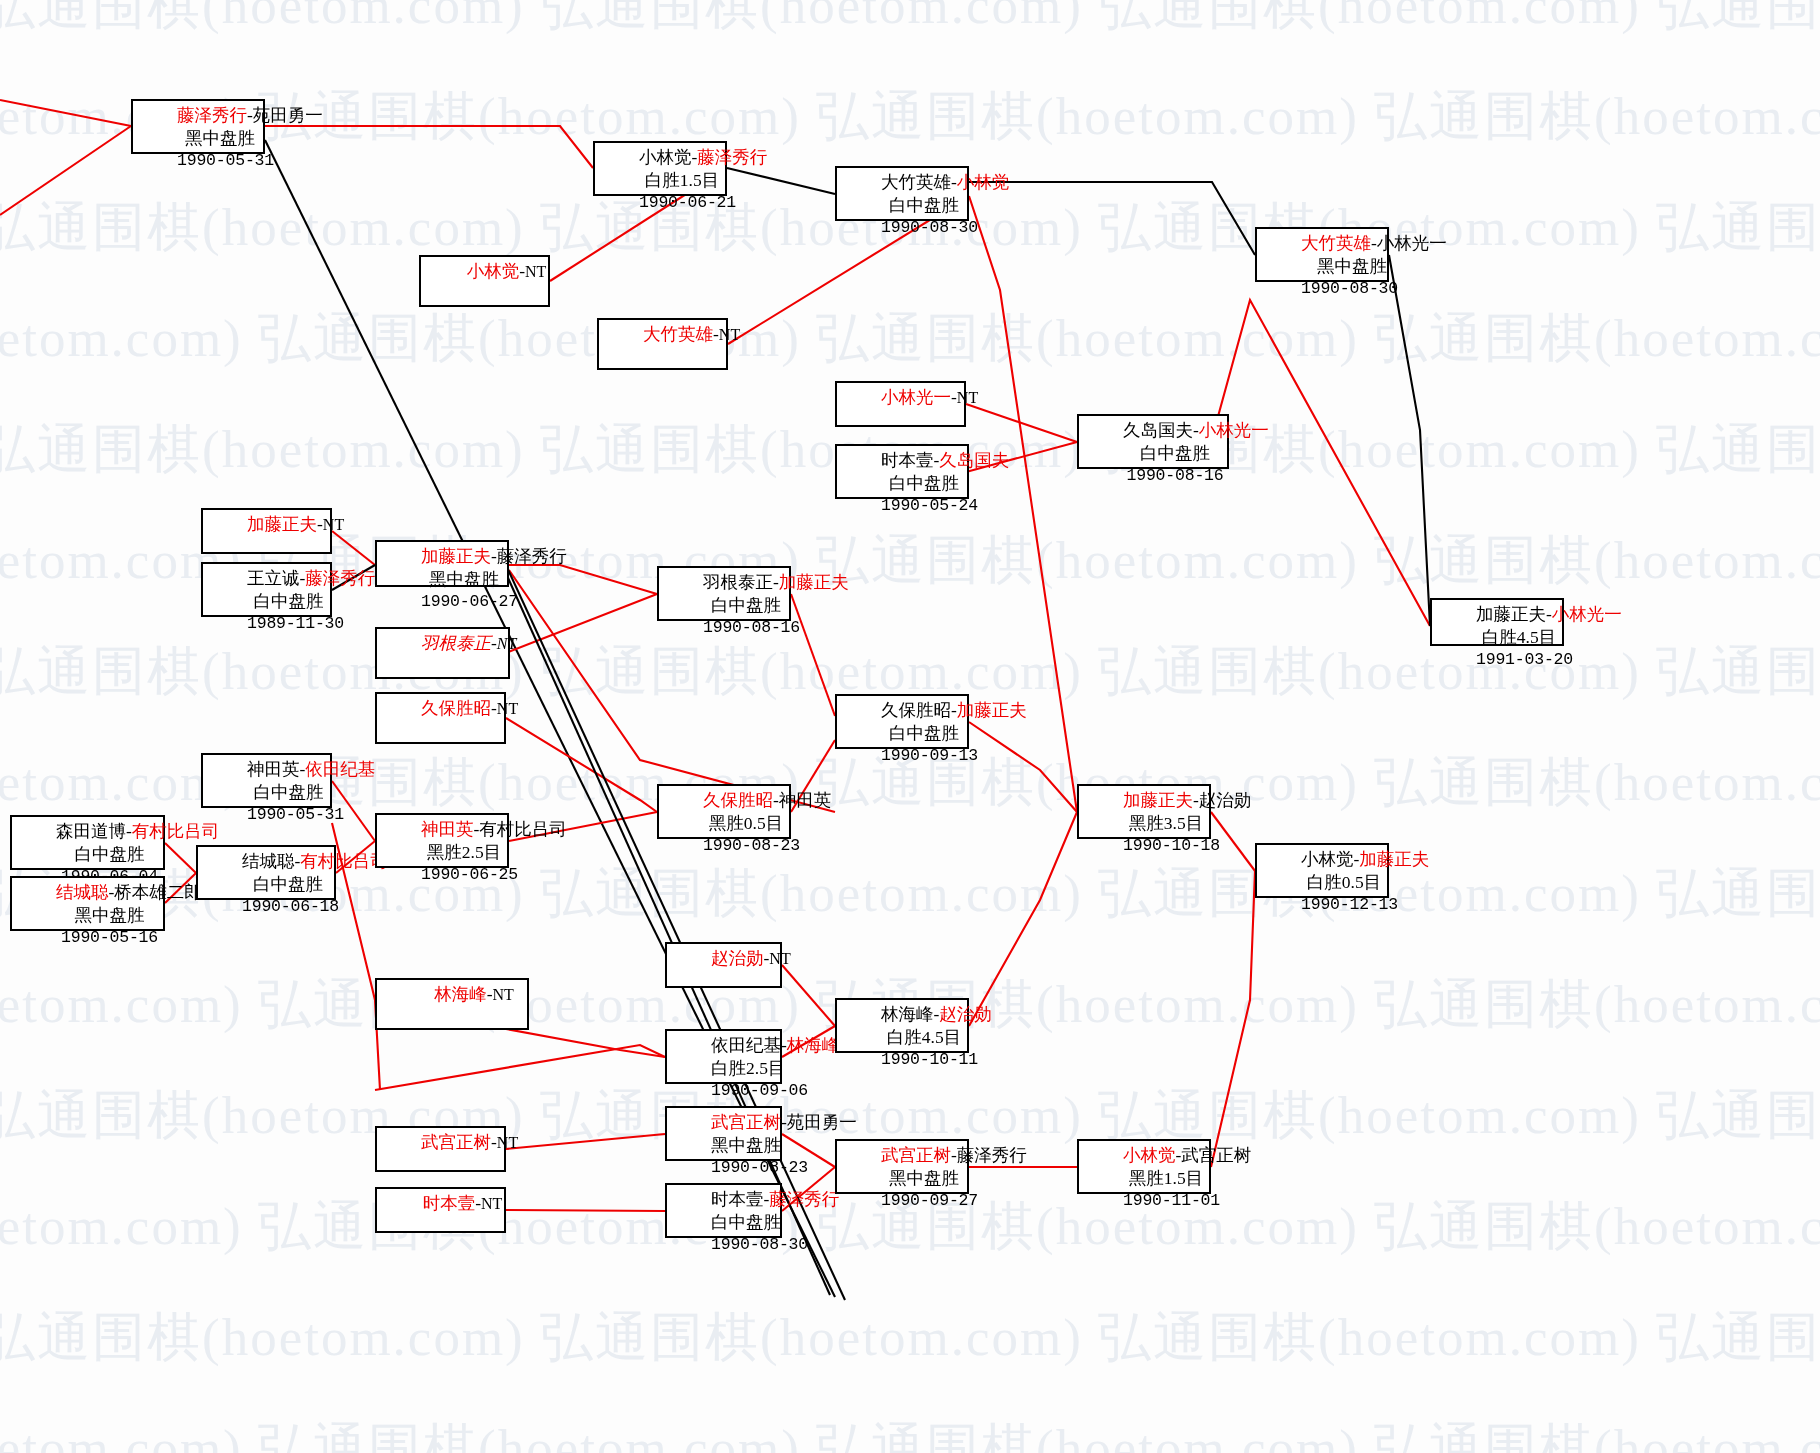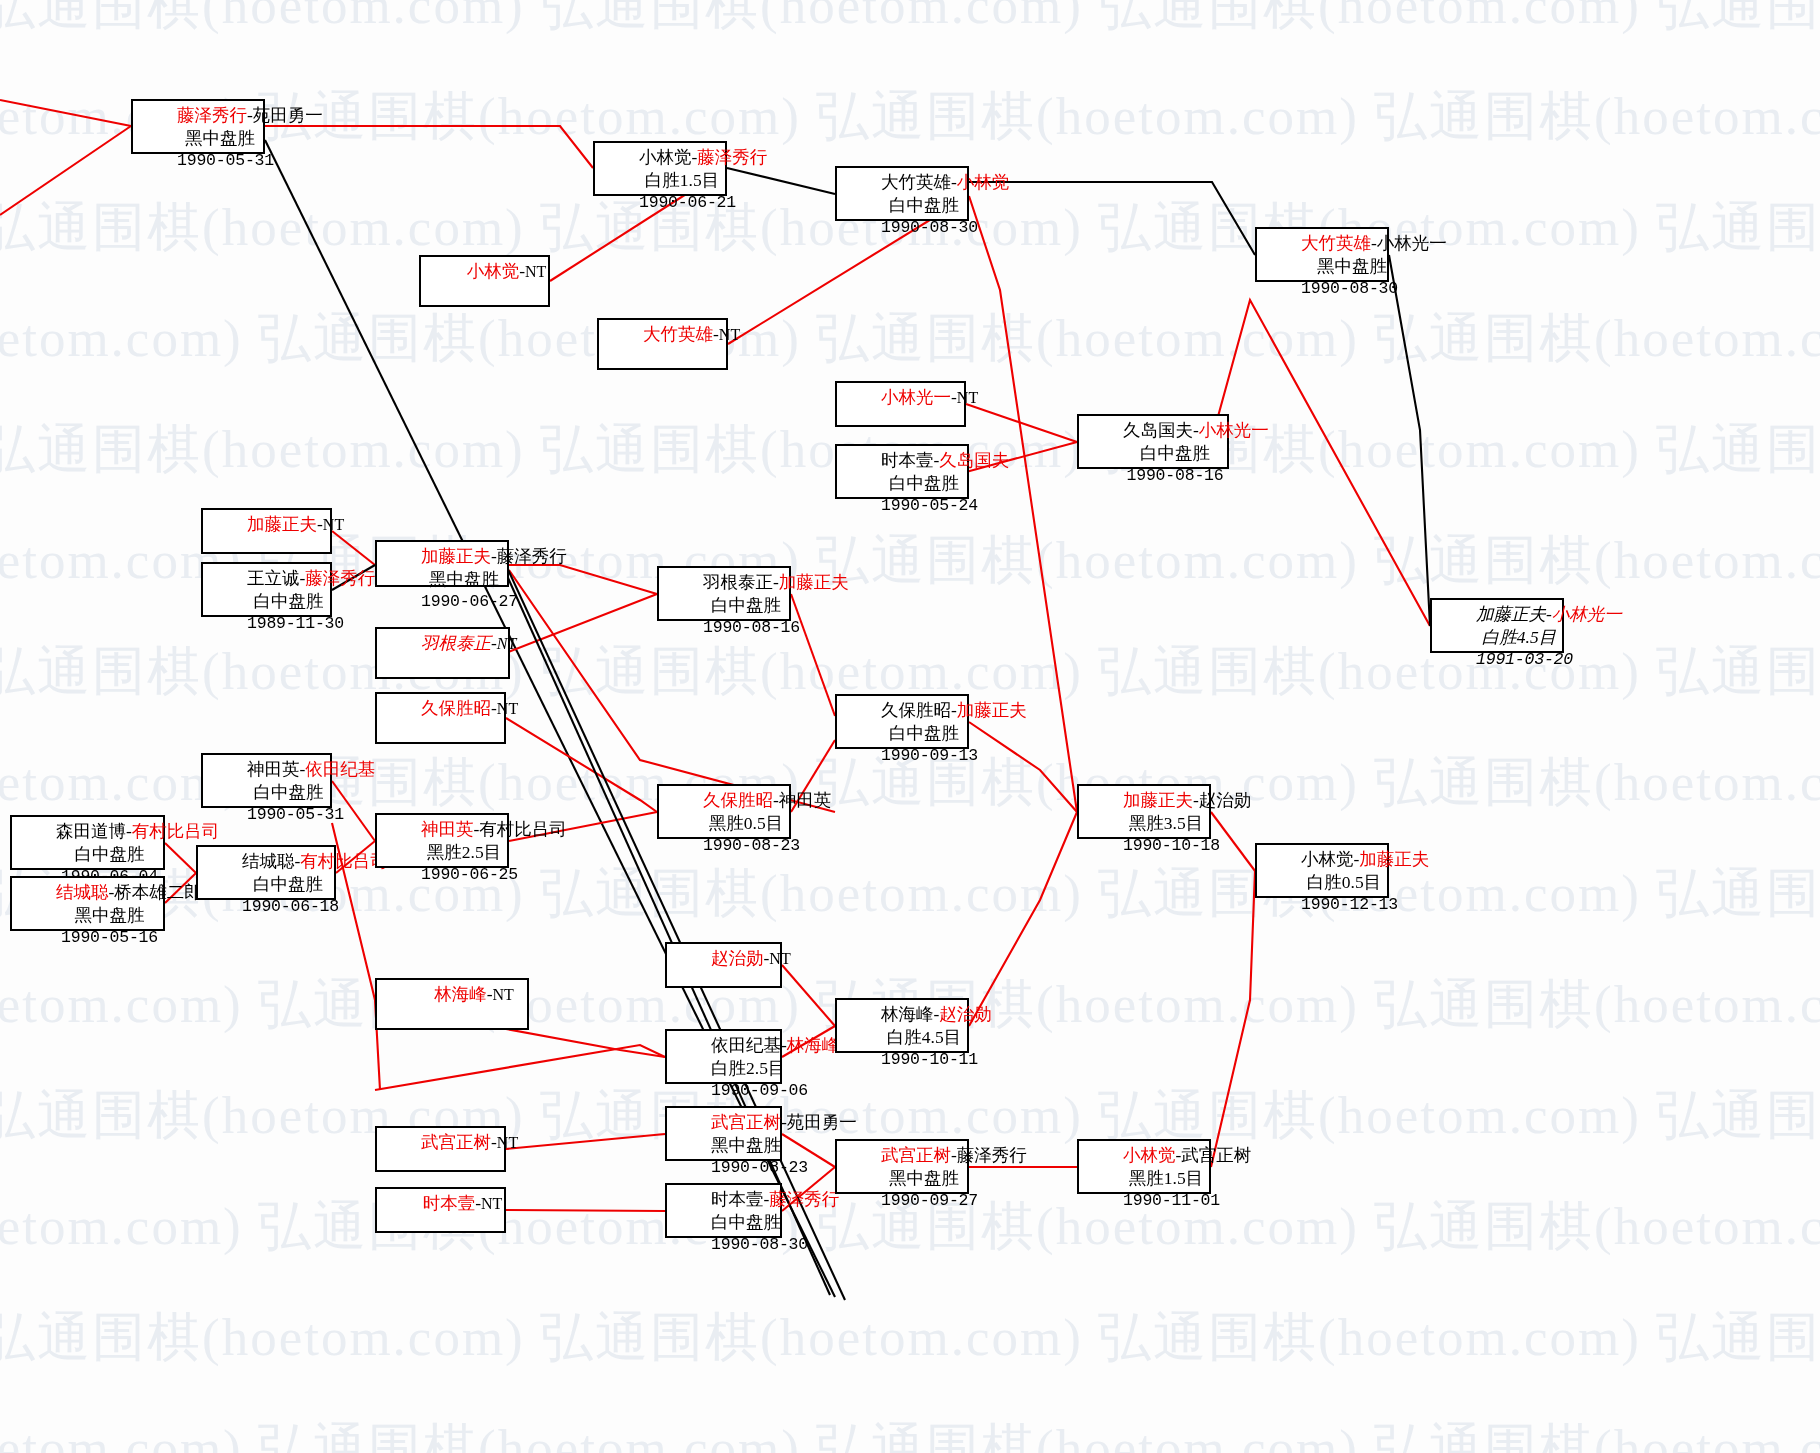--- a/index.html
+++ b/index.html
@@ -147,21 +147,21 @@
       <div class="node" style="left: 835px; top: 444px; width: 134px; height: 55px; border-color: rgb(0, 0, 0);">
         <span class="ln"><span class="l">时本壹</span><span class="l">-</span><span class="w">久岛国夫</span></span>
         <span class="ln">白中盘胜</span>
         <span class="ln date">1990-05-24</span>
       </div>
       <div class="node" style="left: 1077px; top: 414px; width: 152px; height: 55px; border-color: rgb(0, 0, 0);">
         <span class="ln"><span class="l">久岛国夫</span><span class="l">-</span><span class="w">小林光一</span></span>
         <span class="ln">白中盘胜</span>
         <span class="ln date">1990-08-16</span>
       </div>
-      <div class="node" style="left: 1430px; top: 598px; width: 134px; height: 55px; border-color: rgb(0, 0, 0); font-style: italic;">
+      <div class="node" style="left: 1430px; top: 598px; width: 134px; height: 48px; border-color: rgb(0, 0, 0);">
         <span class="ln"><span class="l">加藤正夫</span><span class="l">-</span><span class="w">小林光一</span></span>
         <span class="ln">白胜4.5目</span>
         <span class="ln date">1991-03-20</span>
       </div>
       <div class="node nt" style="left: 201px; top: 508px; width: 131px; height: 46px; border-color: rgb(0, 0, 0);">
         <span class="ln"><span class="w">加藤正夫</span><span class="l">-</span><span class="l" style="font-size: 16px;">NT</span></span>
       </div>
       <div class="node" style="left: 201px; top: 562px; width: 131px; height: 55px; border-color: rgb(0, 0, 0);">
         <span class="ln"><span class="l">王立诚</span><span class="l">-</span><span class="w">藤泽秀行</span></span>
         <span class="ln">白中盘胜</span>

